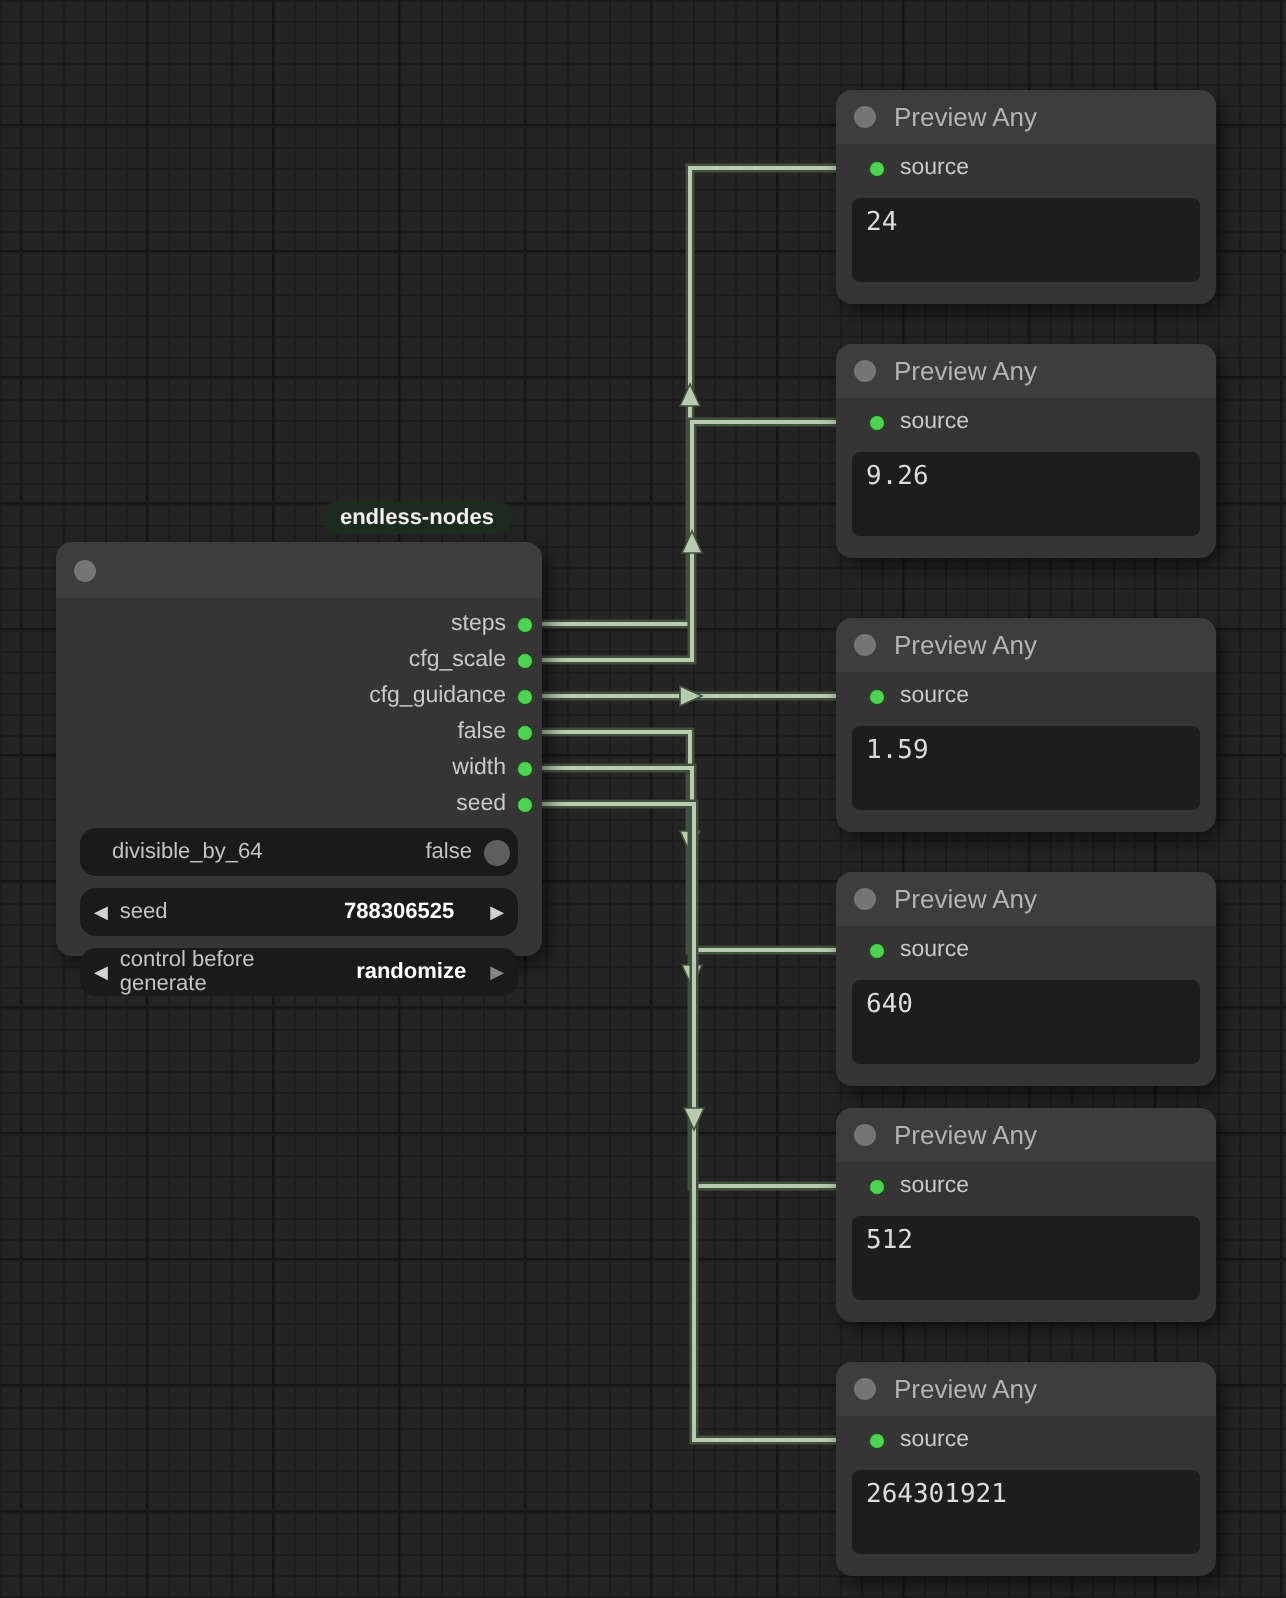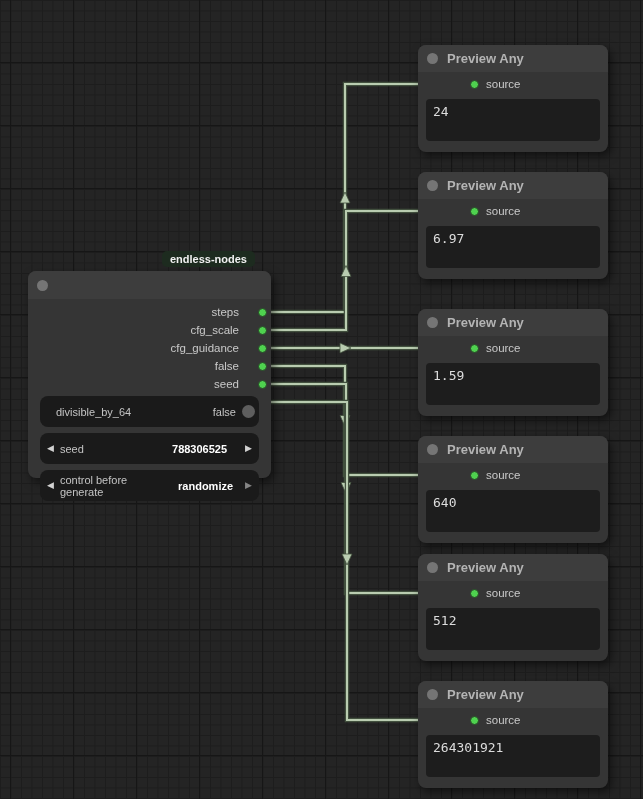--- a/index.html
+++ b/index.html
@@ -13,52 +13,52 @@
       linear-gradient(to bottom,#1d1d1d 1px,transparent 1px);
     background-size:63px 63px,63px 63px,10.5px 10.5px,10.5px 10.5px;
     background-position:10px 0,0 -1px,0 0,0 0;
     font-family:"Liberation Sans",sans-serif;
   }
   #wires{position:absolute;left:0;top:0;z-index:1;pointer-events:none;}
   .node{position:absolute;background:#353535;border-radius:8px;
     box-shadow:3px 4px 10px rgba(0,0,0,.55);z-index:2;}
   .node-header{height:27px;background:#3d3d3d;border-radius:8px 8px 0 0;
     display:flex;align-items:center;gap:9px;padding:0 9px;
-    color:#b4b4b4;font-size:13px;font-weight:bold;}
+    color:#b4b4b4;font-size:13px;}
   .title-dot{width:11px;height:11px;border-radius:50%;background:#757575;flex:none;}
   .node-title{white-space:nowrap;}
 
   
   #randomizer{left:28px;top:271px;width:243px;height:207px;}
   #randomizer .node-header{height:28px;}
   .out-rows{margin-top:4px;}
   .out-row{display:flex;justify-content:flex-end;align-items:center;height:18px;
-    padding-right:4px;gap:19px;color:#c9c9c9;font-size:11.5px;}
+    padding-right:4px;gap:5px;color:#c9c9c9;font-size:11.5px;}
   .port{width:9px;height:9px;border-radius:50%;background:#4fd24f;
     border:1px solid #274427;box-sizing:border-box;flex:none;}
   .widgets{padding:3px 12px 4px;display:flex;flex-direction:column;gap:6px;}
-  .pill{height:31px;background:#1a1a1a;border-radius:8px;display:flex;
-    align-items:center;font-size:11px;color:#c4c4c4;padding:0 7px;gap:6px;
+  .pill{height:16px;background:#1a1a1a;border-radius:8px;display:flex;
+    align-items:center;font-size:11px;color:#c4c4c4;padding:12px 7px;gap:6px;
     box-sizing:border-box;}
   .pill .grow{flex:1;}
   .pill .val{color:#ffffff;font-weight:bold;}
   .pill .val.rpad{margin-right:12px;}
   .pill .lab-indent{margin-left:9px;}
   .arrow{font-size:9px;color:#d2d2d2;line-height:1;cursor:pointer;}
   .arrow.dim{color:#858585;}
   .toggle-dot{width:13px;height:13px;border-radius:50%;background:#5e5e5e;
     margin-right:-3px;flex:none;}
   .badge{position:absolute;top:-20px;right:16px;background:#1d2b1f;color:#f1f1f1;
     font-weight:bold;font-size:11px;padding:2px 8px;border-radius:5px;
     white-space:nowrap;}
 
   
   .preview{left:418px;width:190px;height:107px;}
   .in-row{display:flex;align-items:center;height:24px;padding-left:16px;gap:7px;
-    color:#c9c9c9;font-size:11.5px;margin-left:36px;}
+    color:#c9c9c9;font-size:11.5px;}
   .textbox{margin:3px 8px 23px;height:42px;background:#1d1d1d;border-radius:4px;
     color:#dcdcdc;font-family:"DejaVu Sans Mono",monospace;font-size:13px;
     padding:5px 7px;box-sizing:border-box;overflow:hidden;white-space:nowrap;}
 </style>
 </head>
 <body>
 
 <div id="canvas">
 
   <svg id="wires" width="643" height="799">
@@ -98,20 +98,24 @@
       </div>
       <div class="out-row">
         <span>cfg_guidance</span>
         <span class="port"></span>
       </div>
       <div class="out-row">
         <span>false</span>
         <span class="port"></span>
       </div>
       <div class="out-row">
+        <span>width</span>
+        <span class="port"></span>
+      </div>
+      <div class="out-row">
         <span>seed</span>
         <span class="port"></span>
       </div>
     </div>
     <div class="widgets">
       <div class="pill">
         <span class="lab-indent">divisible_by_64</span>
         <span class="grow"></span>
         <span>false</span>
         <span class="toggle-dot"></span>
@@ -147,21 +151,21 @@
 
   <div class="node preview" style="top:172px">
     <div class="node-header">
       <div class="title-dot"></div>
       <div class="node-title">Preview Any</div>
     </div>
     <div class="in-row">
       <span class="port"></span>
       <span>source</span>
     </div>
-    <div class="textbox">6.97</div>
+    <div class="textbox">9.26</div>
   </div>
 
   <div class="node preview" style="top:309px">
     <div class="node-header">
       <div class="title-dot"></div>
       <div class="node-title">Preview Any</div>
     </div>
     <div class="in-row">
       <span class="port"></span>
       <span>source</span>

